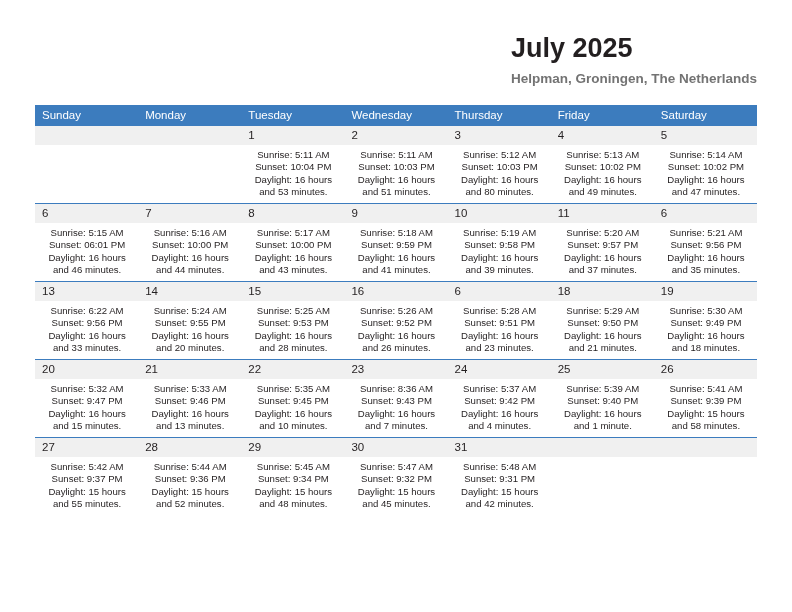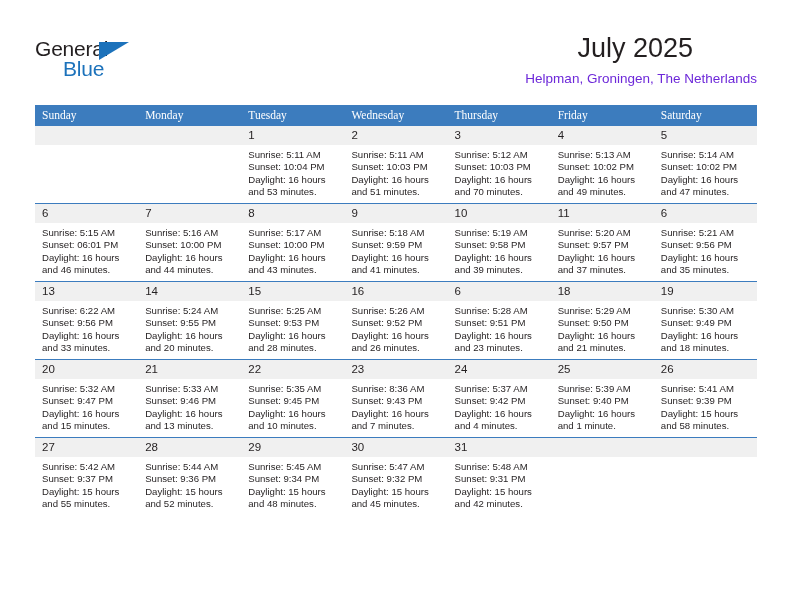--- a/index.html
+++ b/index.html
@@ -60,56 +60,55 @@
     width: 0;
     height: 0;
     border-left: 30px solid #1c72bb;
     border-bottom: 18px solid transparent;
   }
 
   .title-block {
     position: absolute;
     right: 0;
     top: 0;
-    text-align: center;
+    text-align: left;
+    font-weight: bold;
   }
   .month-title {
     font-size: 27px;
     color: #231f20;
     line-height: 32px;
     white-space: nowrap;
   }
   .location-sub {
     font-size: 13.5px;
-    color: #6d28d9;
+    color: #737373;
     line-height: 20px;
     margin-top: 5px;
     white-space: nowrap;
-    margin-left: 12px;
   }
 
   
   .calendar {
     position: absolute;
     left: 35px;
     top: 105px;
     width: 722px;
     border-collapse: collapse;
     table-layout: fixed;
   }
   .calendar th {
     background: #3c7cbe;
     color: #ffffff;
     font-size: 11.5px;
     font-weight: normal;
     text-align: left;
     padding: 4px 0 5px 7px;
     height: 12px;
     border: none;
-    font-family: Liberation Serif, serif;
   }
   .calendar td {
     vertical-align: top;
     padding: 0;
     border: none;
     border-top: 1.4px solid #3c7cbe;
     width: 103.14px;
     height: 77px;
   }
   .calendar tr.week-row:first-child td {
@@ -124,37 +123,33 @@
     line-height: 13px;
   }
   .daynum.empty {
     color: transparent;
   }
   .details {
     padding: 4px 6px 0 7px;
     font-size: 9.6px;
     line-height: 12.35px;
     color: #231f20;
+    text-align: center;
   }
   .details div {
     white-space: nowrap;
   }
 </style>
 </head>
 <body>
 
 <div class="page">
 
   <div class="header">
 
-    <div class="logo">
-      <span class="logo-general">General</span>
-      <span class="logo-triangle"></span>
-      <span class="logo-blue">Blue</span>
-    </div>
 
     <div class="title-block">
       <div class="month-title">July 2025</div>
       <div class="location-sub">Helpman, Groningen, The Netherlands</div>
     </div>
 
   </div>
 
   <table class="calendar">
     <thead>
@@ -195,21 +190,21 @@
               <div>Daylight: 16 hours</div>
               <div>and 51 minutes.</div>
             </div>
           </td>
           <td>
             <div class="daynum">3</div>
             <div class="details">
               <div>Sunrise: 5:12 AM</div>
               <div>Sunset: 10:03 PM</div>
               <div>Daylight: 16 hours</div>
-              <div>and 70 minutes.</div>
+              <div>and 80 minutes.</div>
             </div>
           </td>
           <td>
             <div class="daynum">4</div>
             <div class="details">
               <div>Sunrise: 5:13 AM</div>
               <div>Sunset: 10:02 PM</div>
               <div>Daylight: 16 hours</div>
               <div>and 49 minutes.</div>
             </div>

